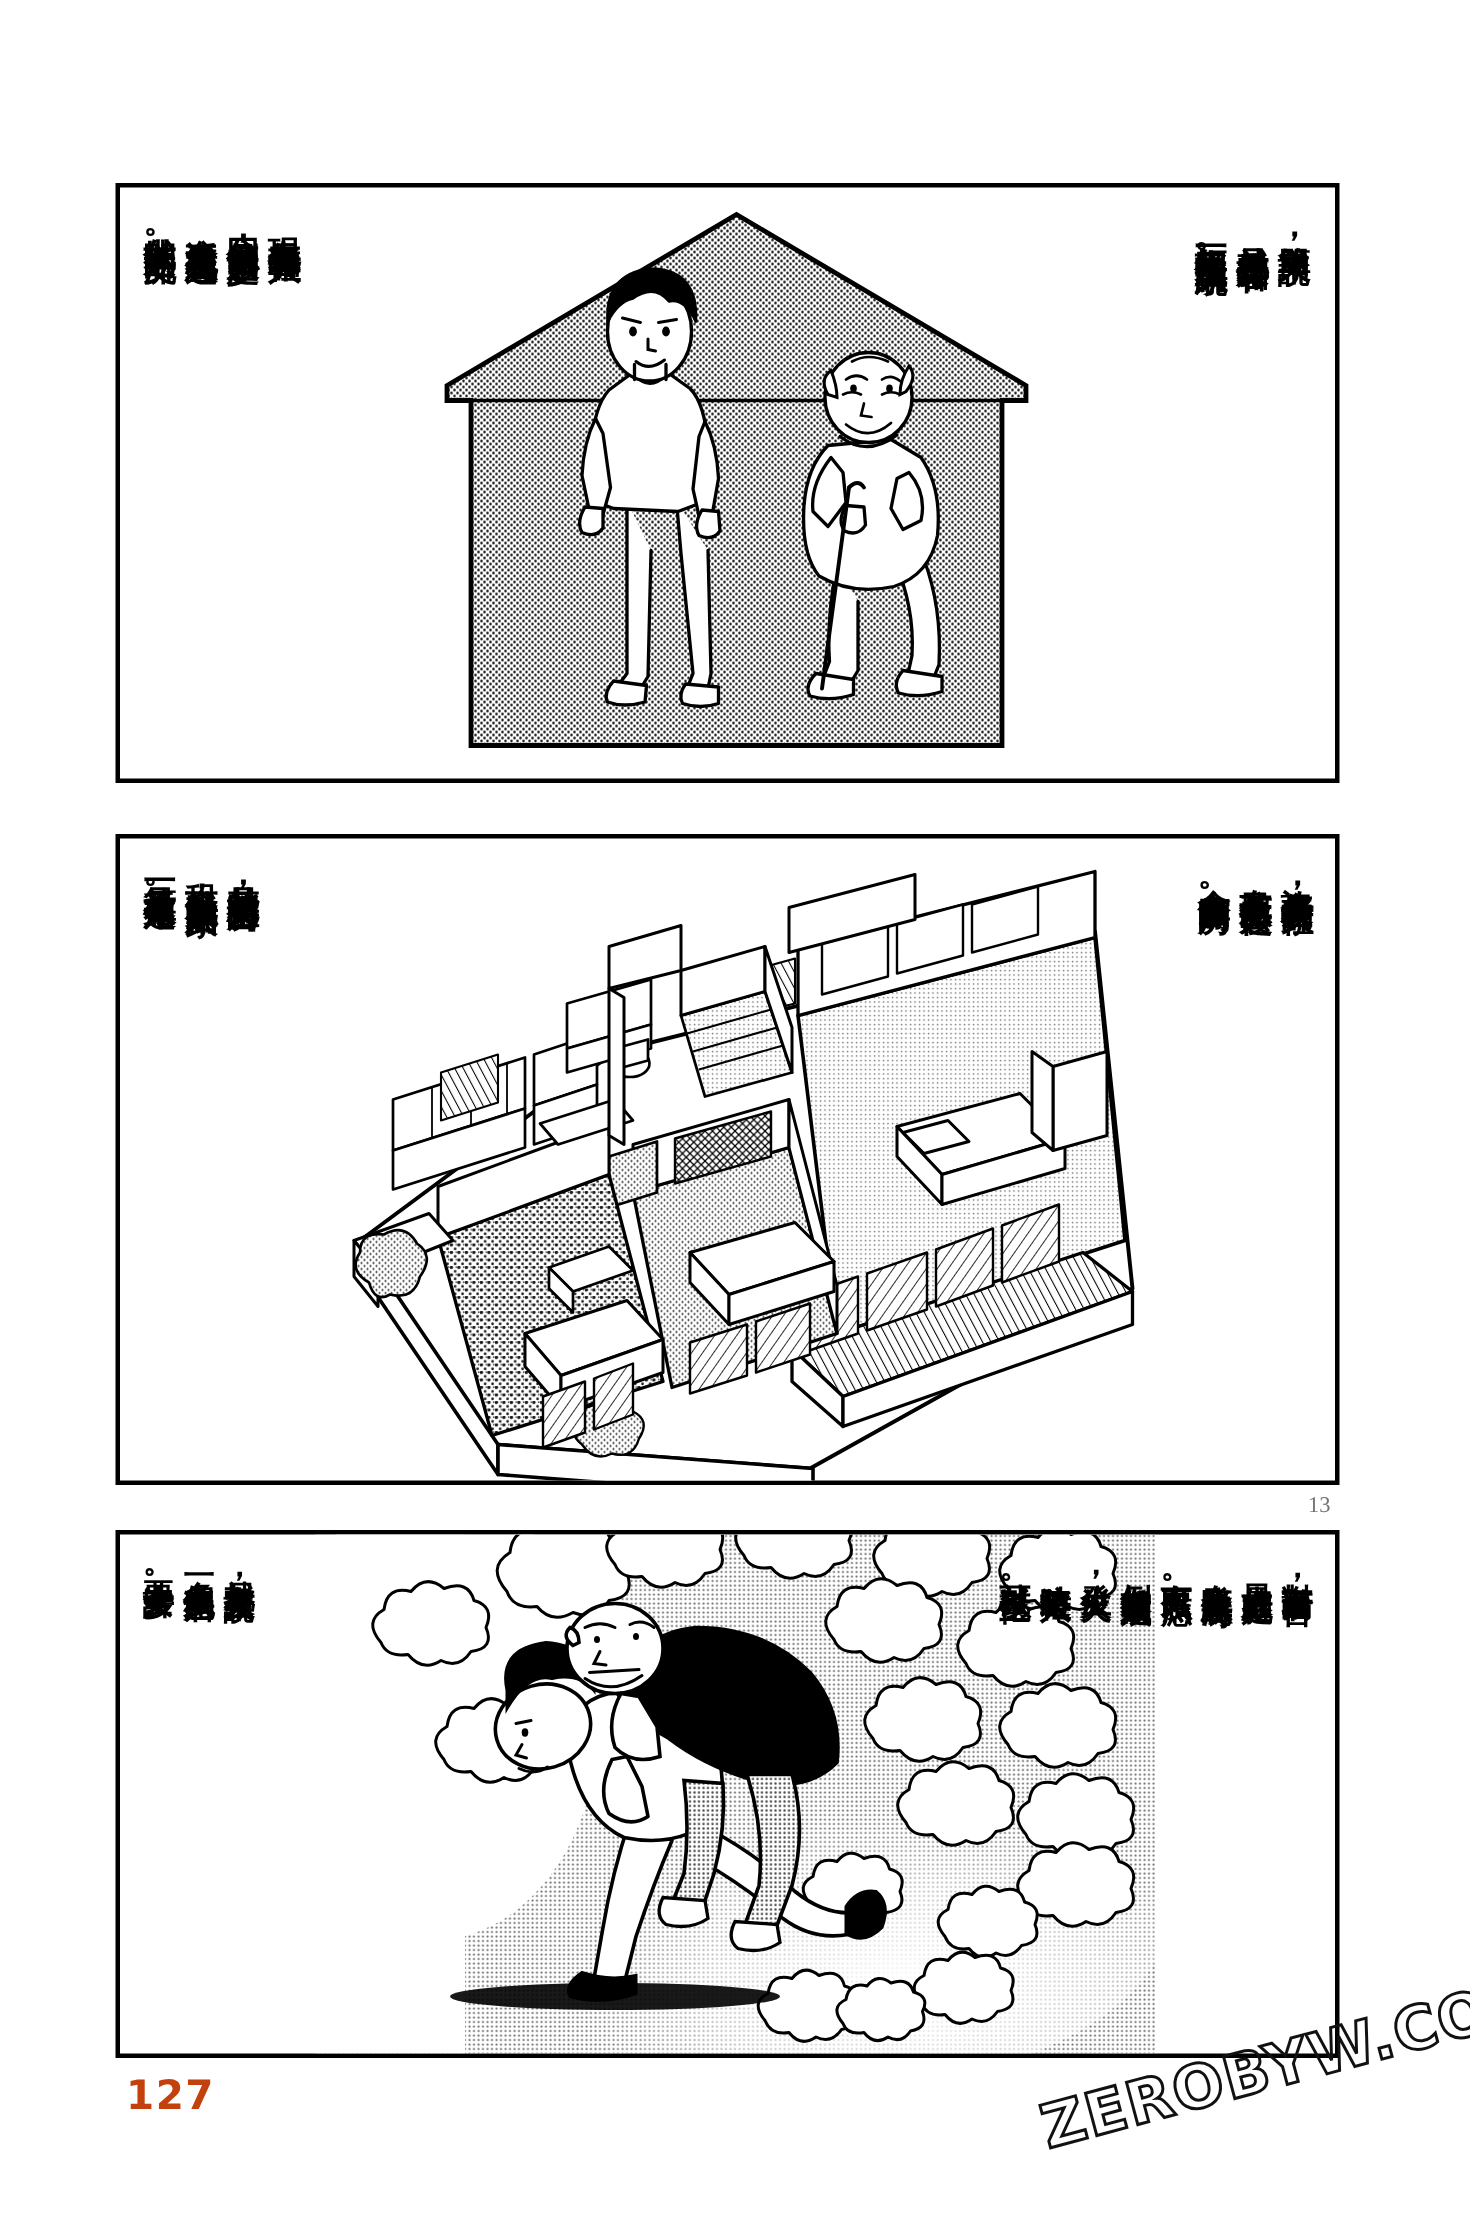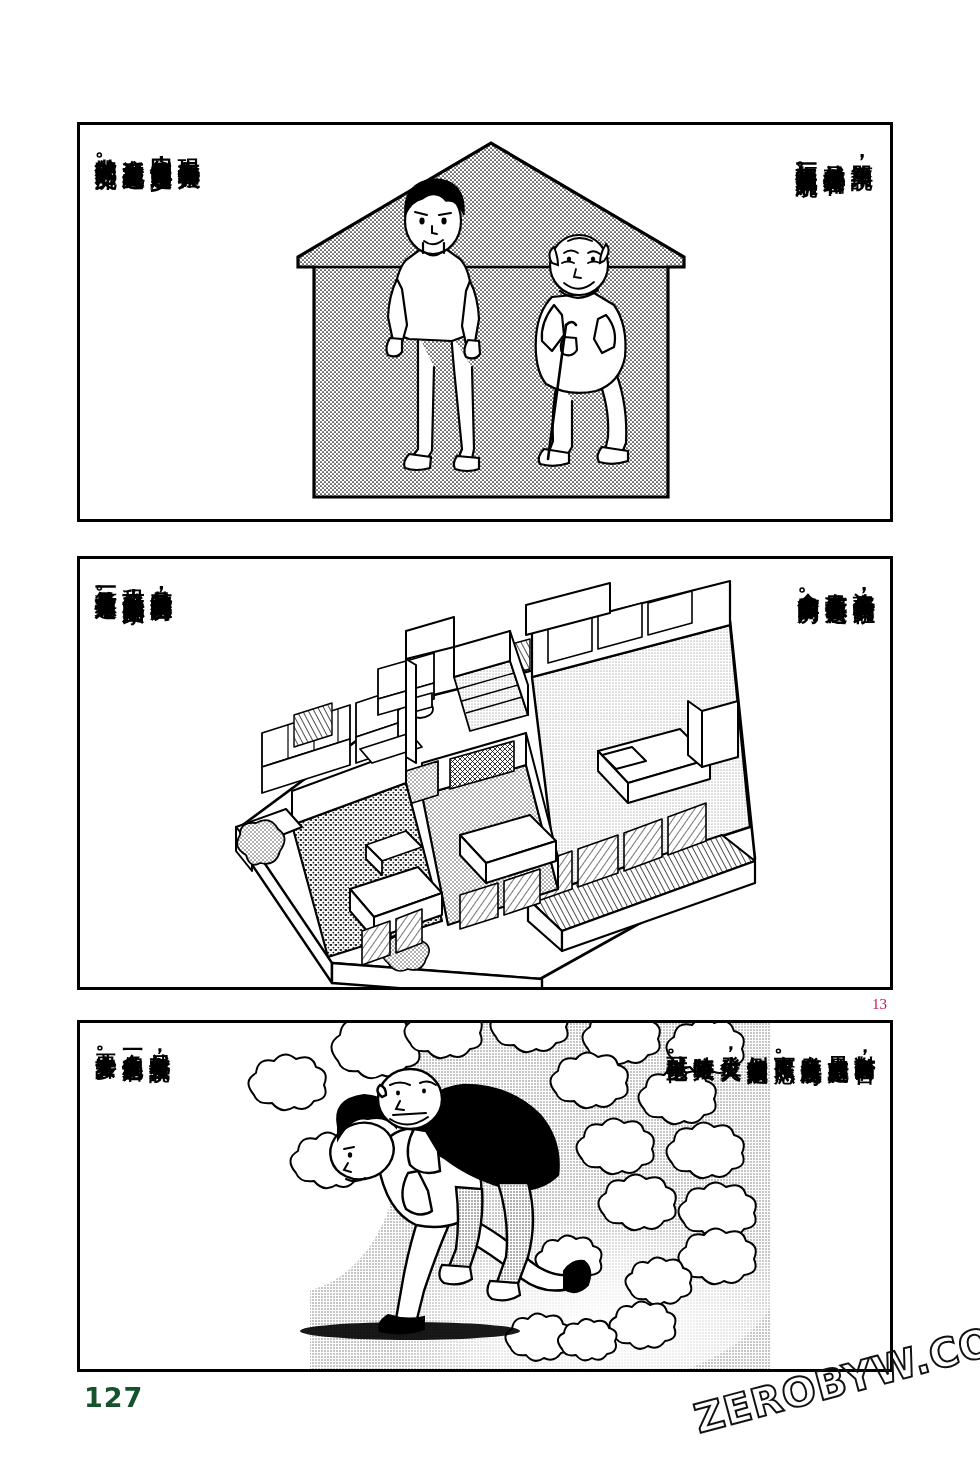--- a/index.html
+++ b/index.html
@@ -91,29 +91,29 @@
 
   
   #page-number {
     position: absolute;
     left: 84px;
     top: 1382px;
     font-family: "DejaVu Sans", "Liberation Sans", sans-serif;
     font-weight: 800;
     font-size: 27px;
     letter-spacing: 1px;
-    color: #14532d;
+    color: #c2410c;
   }
   #chapter-marker {
     position: absolute;
     left: 872px;
     top: 996px;
     font-family: "Liberation Serif", "DejaVu Serif", serif;
     font-size: 15px;
-    color: #be185d;
+    color: #737373;
   }
   #watermark {
     position: absolute;
     left: 700px;
     top: 1382px;
     width: 270px;
     height: 96px;
     transform: rotate(-15deg);
     transform-origin: 20% 50%;
     font-family: "DejaVu Sans", "Liberation Sans", sans-serif;

